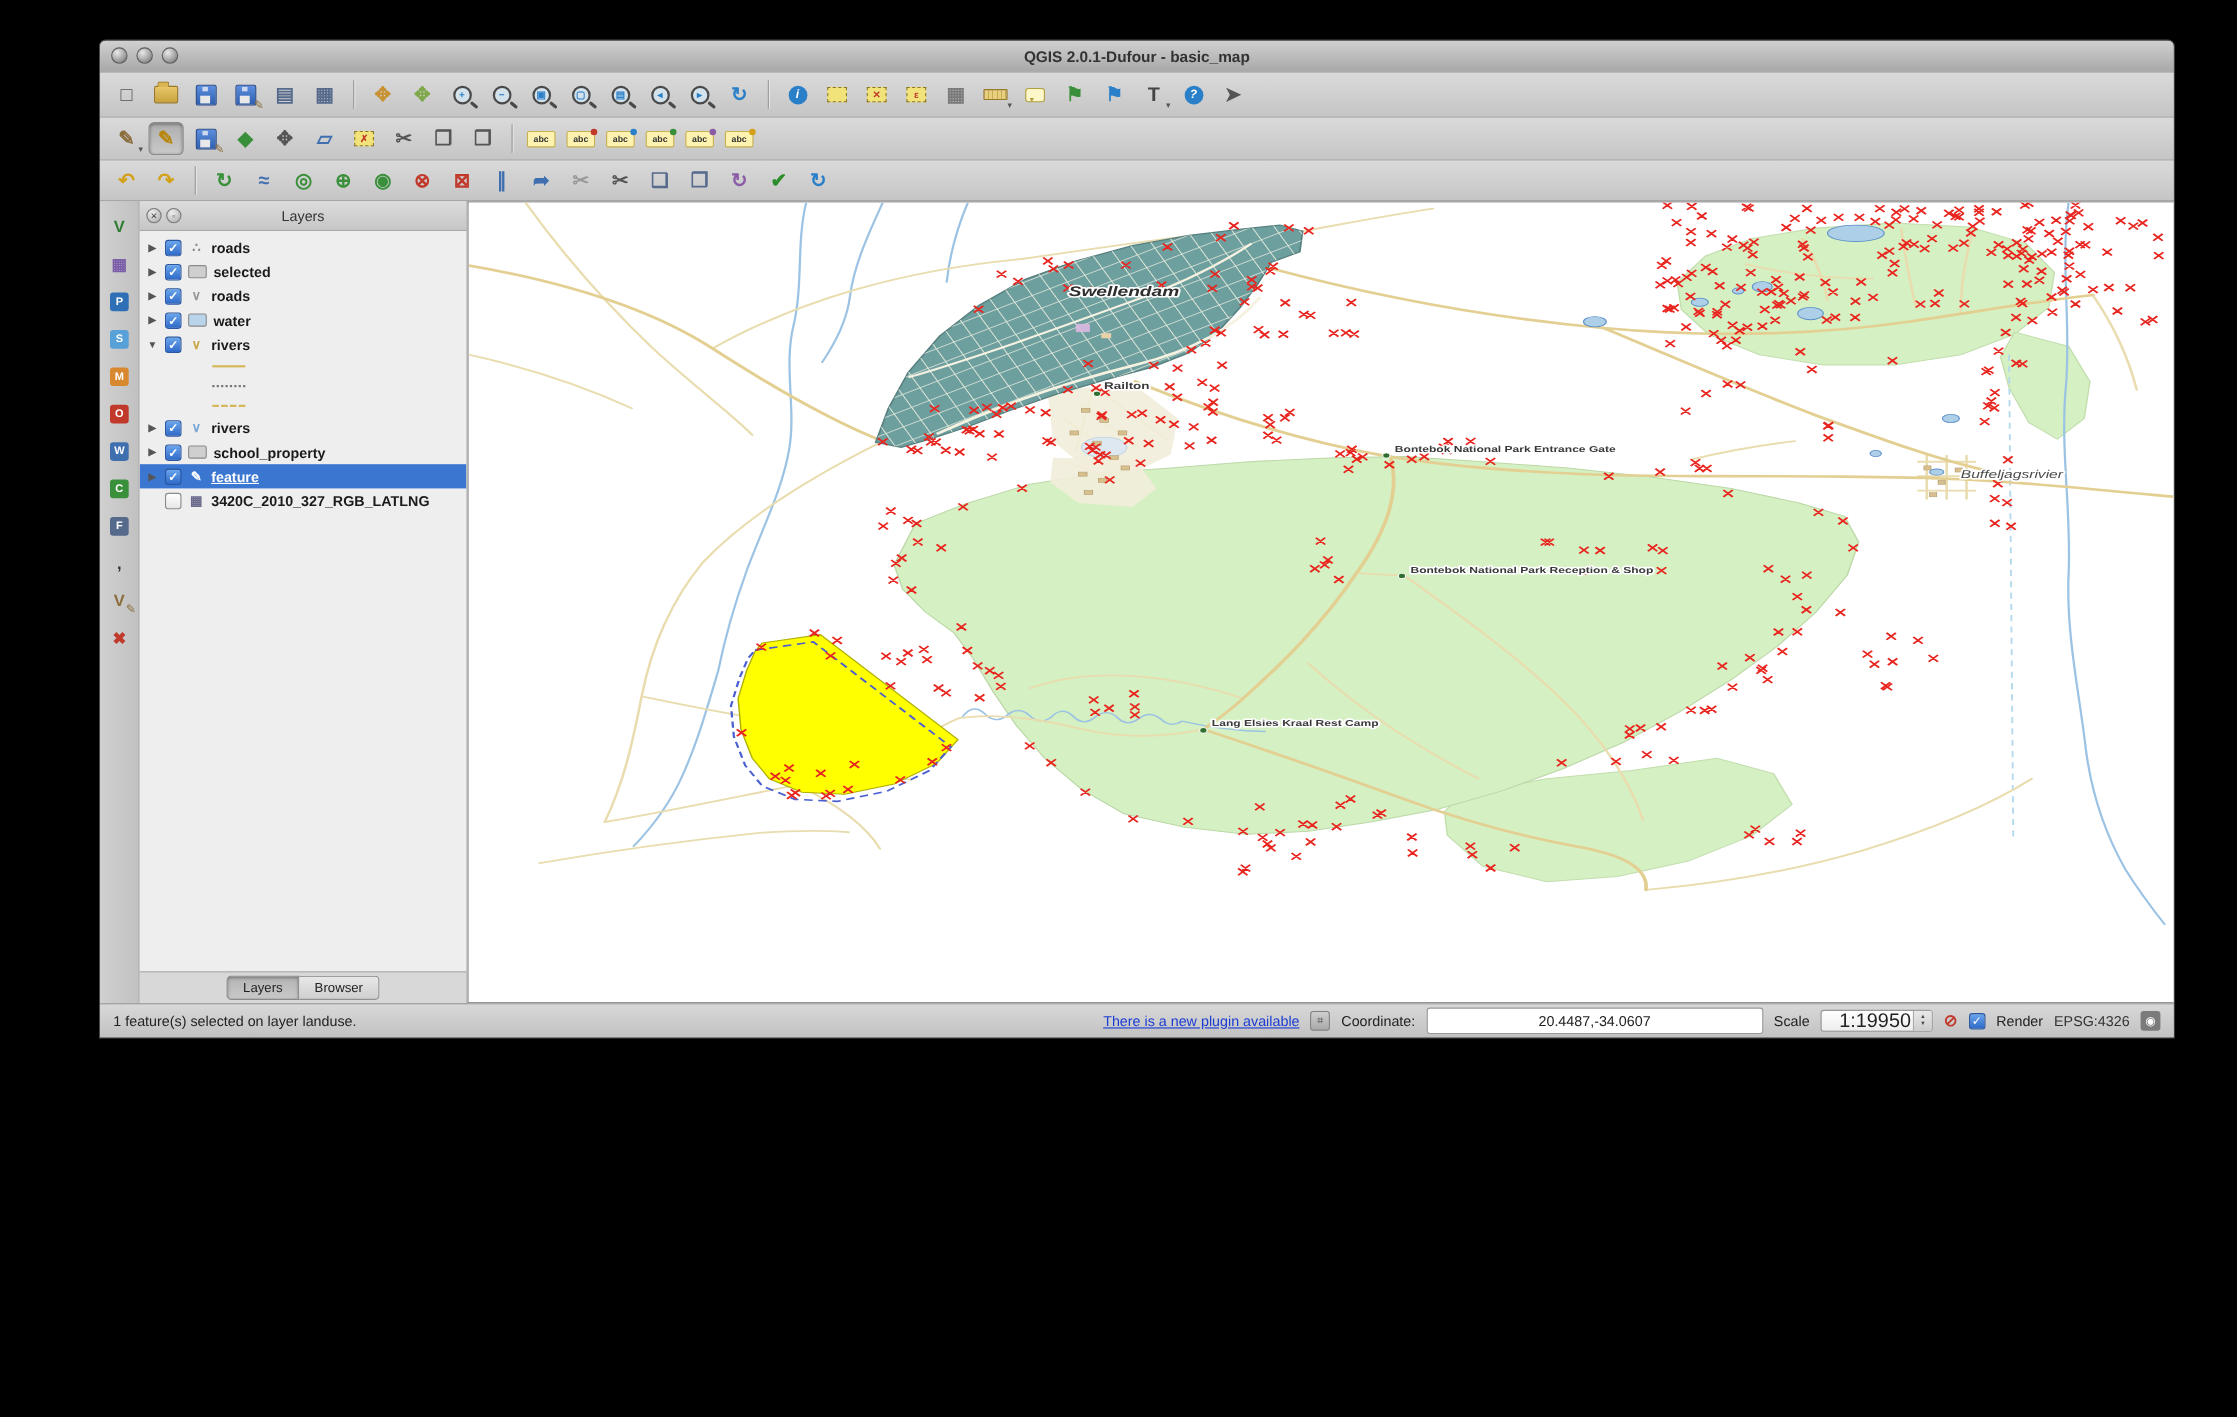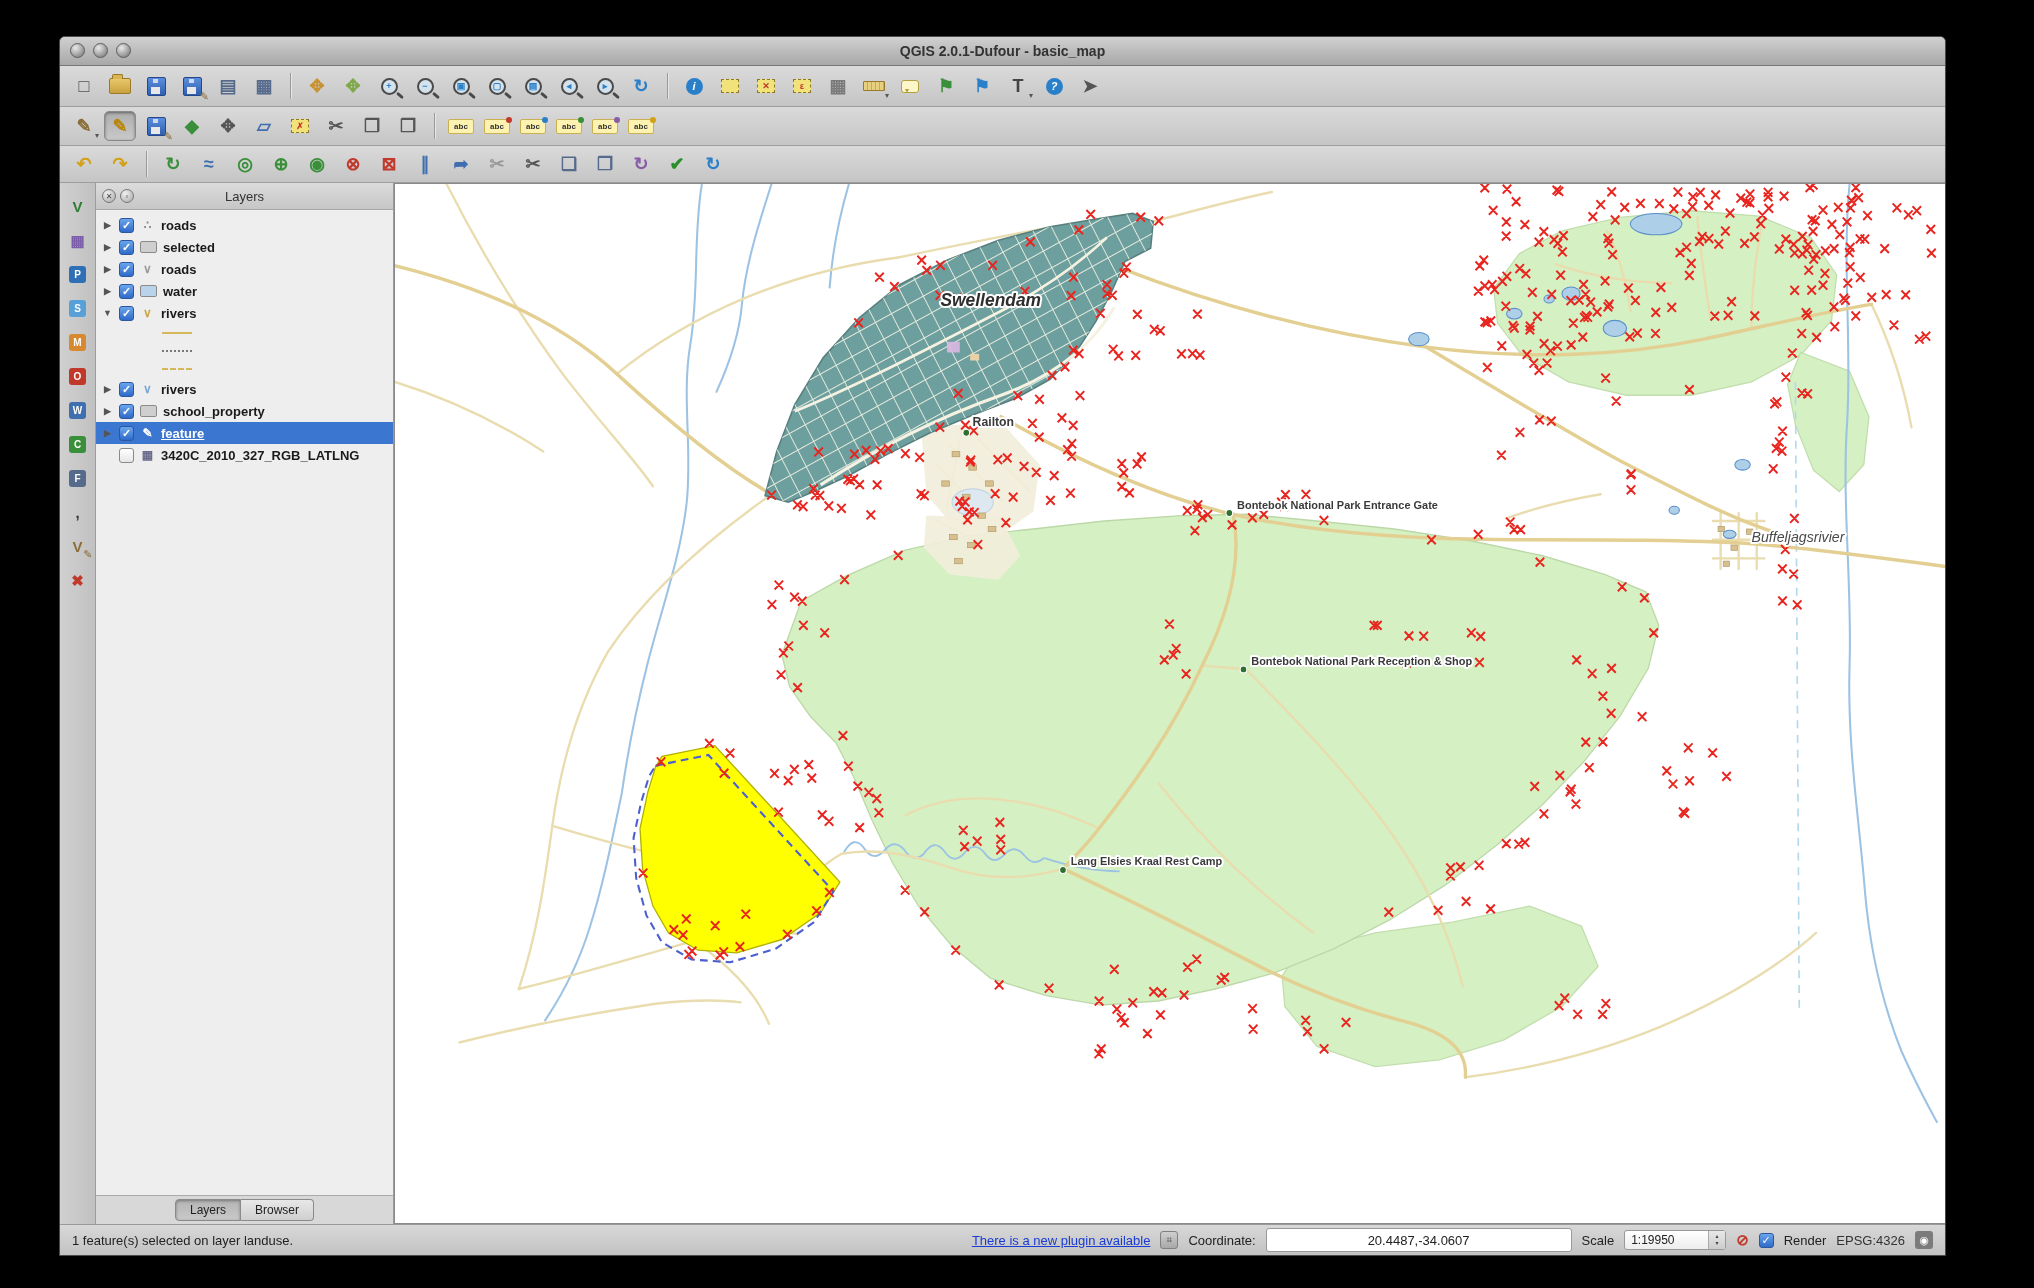--- a/index.html
+++ b/index.html
@@ -1,17 +1,17 @@
 <!DOCTYPE html>
 <html><head>
 <meta charset="utf-8">
 <style>
   html,body{margin:0;padding:0}
   body{width:2034px;height:1288px;background:#000;font-family:"Liberation Sans",sans-serif;position:relative;overflow:hidden}
-  .window{position:absolute;left:59px;top:36px;width:1887px;height:1220px;background:#d4d4d4;border:1px solid #4a4a4a;border-radius:6px 6px 0 0;box-shadow:0 14px 50px rgba(0,0,0,.75);display:flex;flex-direction:column;box-sizing:border-box}
+  .window{position:absolute;left:90px;top:36px;width:1887px;height:908px;background:#d4d4d4;border:1px solid #4a4a4a;border-radius:6px 6px 0 0;box-shadow:0 14px 50px rgba(0,0,0,.75);display:flex;flex-direction:column;box-sizing:border-box}
   
   .titlebar{height:28px;flex:0 0 28px;background:linear-gradient(#d0d0d0,#a8a8a8);border-bottom:1px solid #777;border-radius:5px 5px 0 0;display:flex;align-items:center;justify-content:center;font-size:14px;font-weight:bold;color:#333;position:relative}
   .lights{position:absolute;left:10px;top:6px;display:flex;gap:8px}
   .light{width:15px;height:15px;border-radius:50%;background:radial-gradient(circle at 35% 30%,#e9e9e9,#8d8d8d 75%);border:1px solid #5e5e5e;box-sizing:border-box}
   
   .tbrow{display:flex;align-items:center;padding:0 8px;gap:4px;background:linear-gradient(#dadada,#c5c5c5);border-bottom:1px solid #9d9d9d}
   #tb1{height:40px;flex:0 0 40px}
   #tb2{height:38px;flex:0 0 38px}
   #tb3{height:36px;flex:0 0 36px}
   .tb{width:32px;height:30px;border-radius:5px;display:flex;align-items:center;justify-content:center;font-size:18px;position:relative}
@@ -71,21 +71,21 @@
   .map{flex:1;background:#fff;border:1px solid #8a8a8a;border-right:none;position:relative;overflow:hidden}
   .map svg{position:absolute;inset:0;width:100%;height:100%}
   .map-label{paint-order:stroke;stroke:#ffffff;stroke-width:3px;stroke-linejoin:round;font-family:"Liberation Sans",sans-serif}
   
   .status{height:30px;flex:0 0 30px;display:flex;align-items:center;gap:10px;padding:0 12px;background:linear-gradient(#d8d8d8,#c2c2c2);border-top:1px solid #9a9a9a;font-size:13px;color:#222}
   .spacer{flex:1}
   .link{color:#1a3bd4;text-decoration:underline;cursor:pointer}
   .plug-icon{width:18px;height:18px;border-radius:3px;background:linear-gradient(#cfcfcf,#a8a8a8);border:1px solid #808080;display:flex;align-items:center;justify-content:center;font-size:10px;color:#444;box-sizing:border-box}
   .coord-input{width:300px;height:20px;border:1px solid #999;border-radius:3px;background:#fff;text-align:center;font-size:13px;font-family:"Liberation Sans",sans-serif;color:#222}
   .scale-combo{width:102px;height:20px;border:1px solid #999;border-radius:3px;background:linear-gradient(#ffffff,#ededed);display:flex;align-items:stretch;box-sizing:border-box}
-  .sc-val{flex:1;display:flex;align-items:center;padding-left:6px;font-size:12px}
+  .sc-val{flex:1;display:flex;align-items:center;padding-left:16px;font-size:18px}
   .sc-arrow{width:16px;border-left:1px solid #aaa;display:flex;flex-direction:column;align-items:center;justify-content:center;font-size:6px;line-height:1.1;color:#444;background:linear-gradient(#e8e8e8,#cdcdcd)}
   .stop-icon{color:#c0392b;font-size:15px;font-weight:bold}
   .rcb{width:15px;height:15px}
   .epsg{color:#333}
   .crs-icon{width:18px;height:18px;border-radius:3px;background:#7b7b7b;color:#fff;display:flex;align-items:center;justify-content:center;font-size:11px}
 </style>
 </head>
 <body>
 
 <div class="window">

